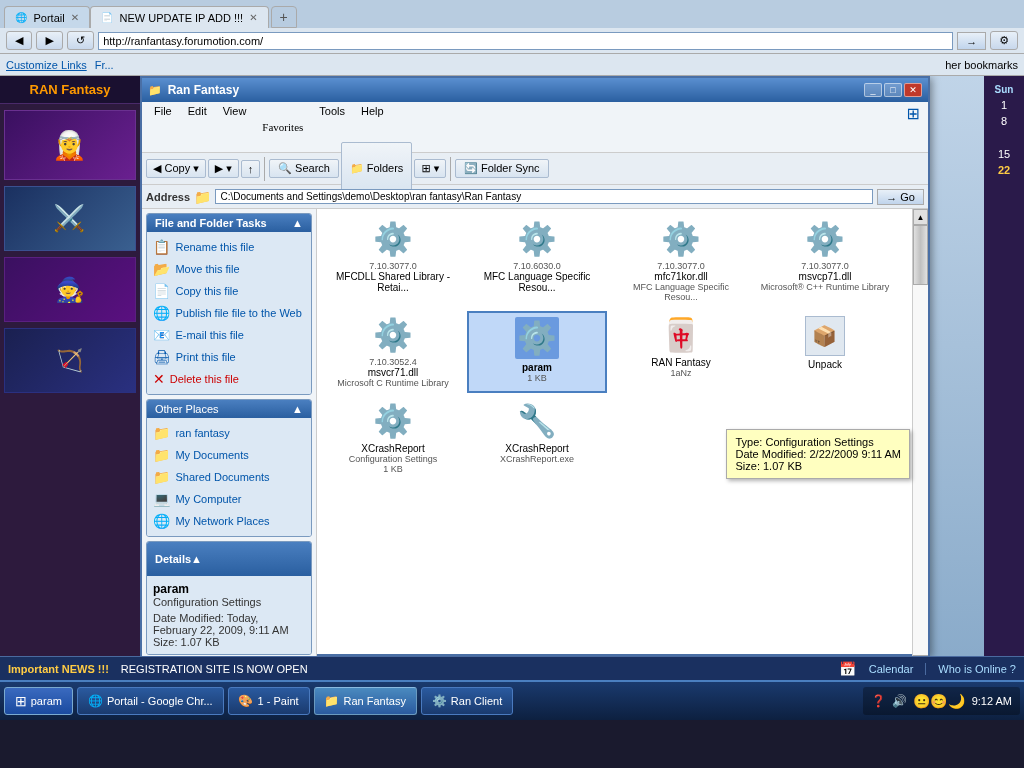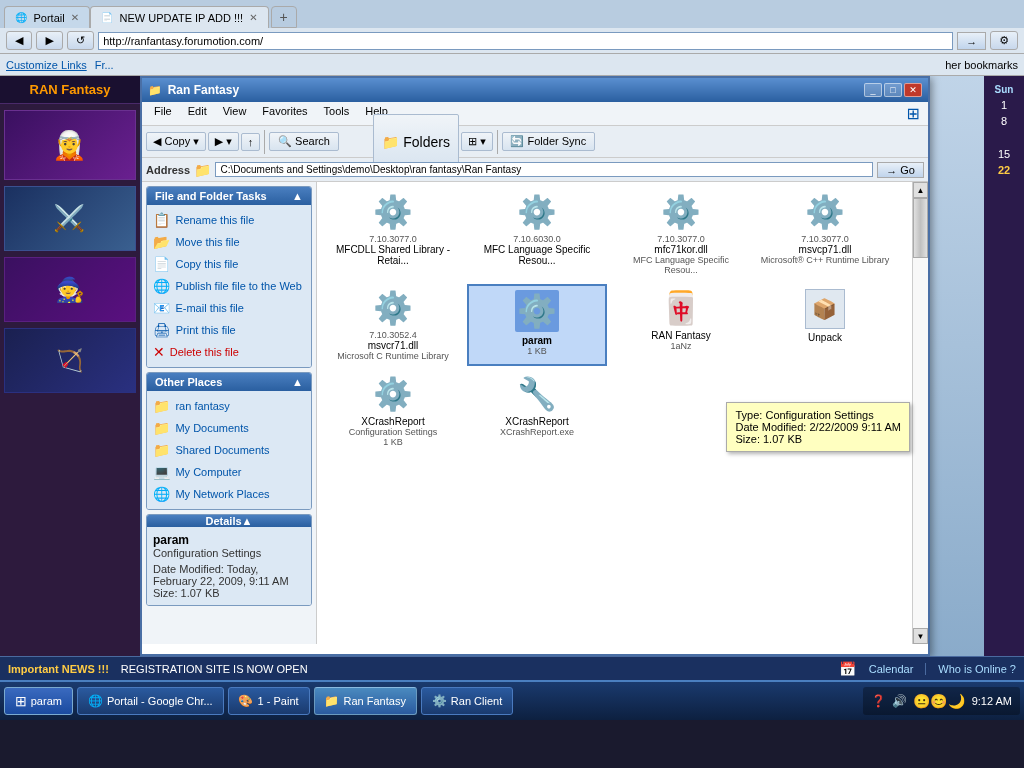--- a/index.html
+++ b/index.html
@@ -75,33 +75,33 @@
           <button style="width:18px; height:14px; border:1px solid rgba(255,255,255,0.5); border-radius:2px; cursor:pointer; font-size:9px; background:rgba(255,255,255,0.2); color:white;">_</button>
           <button style="width:18px; height:14px; border:1px solid rgba(255,255,255,0.5); border-radius:2px; cursor:pointer; font-size:9px; background:rgba(255,255,255,0.2); color:white;">□</button>
           <button style="width:18px; height:14px; border:1px solid rgba(255,255,255,0.5); border-radius:2px; cursor:pointer; font-size:9px; background:#c0392b; color:white;">✕</button>
         </div>
       </div>
 
       <div style="display:flex; gap:0; padding:1px 4px; background:#f0f4f8; border-bottom:1px solid #ccc; font-size:11px;">
         <span style="padding:2px 8px; cursor:pointer;">File</span>
         <span style="padding:2px 8px; cursor:pointer;">Edit</span>
         <span style="padding:2px 8px; cursor:pointer;">View</span>
-        <span style="padding:2px 8px; cursor:pointer;">Favorites</span>
+        <span style="padding:18px 8px; cursor:pointer;font-family:Liberation Serif, serif;">Favorites</span>
         <span style="padding:2px 8px; cursor:pointer;">Tools</span>
         <span style="padding:2px 8px; cursor:pointer;">Help</span>
         <span style="margin-left:auto; padding:1px 4px; color:#0055aa; font-size:16px;">⊞</span>
       </div>
 
       <div style="display:flex; align-items:center; padding:2px 4px; background:#e8eef4; border-bottom:1px solid #ccc; gap:2px; height:32px;">
         <button style="display:flex; align-items:center; gap:3px; padding:2px 6px; background:linear-gradient(to bottom,#f0f4f8,#d8e4f0); border:1px solid #aabbd0; border-radius:2px; cursor:pointer; font-size:11px;">◀ Copy ▾</button>
         <button style="display:flex; align-items:center; gap:3px; padding:2px 6px; background:linear-gradient(to bottom,#f0f4f8,#d8e4f0); border:1px solid #aabbd0; border-radius:2px; cursor:pointer; font-size:11px;">▶ ▾</button>
         <button style="display:flex; align-items:center; gap:3px; padding:2px 6px; background:linear-gradient(to bottom,#f0f4f8,#d8e4f0); border:1px solid #aabbd0; border-radius:2px; cursor:pointer; font-size:11px;">↑</button>
         <div style="width:1px; height:24px; background:#aaa; margin:0 2px;"></div>
         <button style="display:flex; align-items:center; gap:3px; padding:2px 8px; background:linear-gradient(to bottom,#f0f4f8,#d8e4f0); border:1px solid #aabbd0; border-radius:2px; cursor:pointer; font-size:11px;">🔍 Search</button>
-        <button style="display:flex; align-items:center; gap:3px; padding:19px 8px; background:linear-gradient(to bottom,#f0f4f8,#d8e4f0); border:1px solid #aabbd0; border-radius:2px; cursor:pointer; font-size:14px;margin-left:32px;">📁 Folders</button>
+        <button style="display:flex; align-items:center; gap:3px; padding:19px 8px; background:linear-gradient(to bottom,#f0f4f8,#d8e4f0); border:1px solid #aabbd0; border-radius:2px; cursor:pointer; font-size:11px;">📁 Folders</button>
         <button style="display:flex; align-items:center; gap:3px; padding:2px 6px; background:linear-gradient(to bottom,#f0f4f8,#d8e4f0); border:1px solid #aabbd0; border-radius:2px; cursor:pointer; font-size:11px;">⊞ ▾</button>
         <div style="width:1px; height:24px; background:#aaa; margin:0 2px;"></div>
         <button style="display:flex; align-items:center; gap:3px; padding:2px 8px; background:linear-gradient(to bottom,#f0f4f8,#d8e4f0); border:1px solid #aabbd0; border-radius:2px; cursor:pointer; font-size:11px;">🔄 Folder Sync</button>
       </div>
 
       <div style="display:flex; align-items:center; padding:2px 4px; background:#e8eef4; border-bottom:1px solid #ccc; font-size:11px; height:24px; gap:4px;">
         <span style="font-weight:bold; color:#333;">Address</span>
         <span style="font-size:14px;">📁</span>
         <input type="text" style="flex: 1 1 0%; border: 1px solid rgb(122, 154, 191); padding: 1px 4px; font-size: 10px; background: white;" value="C:\Documents and Settings\demo\Desktop\ran fantasy\Ran Fantasy">
         <button style="background:linear-gradient(to bottom,#e8f0f8,#c0d4ec); border:1px solid #aaa; padding:1px 8px; cursor:pointer; font-size:11px; display:flex; align-items:center; gap:3px;">→ <span>Go</span></button>
@@ -150,21 +150,21 @@
 
               <div style="display:flex; align-items:center; gap:5px; padding:3px 2px; cursor:pointer; font-size:11px; color:#cc0000;">
                 <span style="font-size:14px; color:#cc0000;">✕</span>
                 <span>Delete this file</span>
               </div>
 
             </div>
           </div>
 
           <div style="margin-bottom:4px; border:1px solid #7a9abf; border-radius:3px; overflow:hidden;">
-            <div style="background:linear-gradient(to bottom,#4a7fc0,#2a5fa0); color:white; padding:3px 8px; display:flex; justify-content:space-between; align-items:center; cursor:pointer; font-size:11px; font-weight:bold;">
+            <div style="background:linear-gradient(to bottom,#4a7fc0,#2a5fa0); color:white; padding:3px 8px; display:flex; justify-content:space-between; align-items:center; cursor:pointer; font-size:11px; font-weight:normal;">
               <span>Other Places</span>
               <span>▲</span>
             </div>
             <div style="background:#dce8f4; padding:4px 4px;">
 
               <div style="display:flex; align-items:center; gap:5px; padding:3px 2px; cursor:pointer; font-size:11px; color:#0055aa;">
                 <span style="font-size:14px;">📁</span>
                 <span>ran fantasy</span>
               </div>
 
@@ -185,21 +185,21 @@
 
               <div style="display:flex; align-items:center; gap:5px; padding:3px 2px; cursor:pointer; font-size:11px; color:#0055aa;">
                 <span style="font-size:14px;">🌐</span>
                 <span>My Network Places</span>
               </div>
 
             </div>
           </div>
 
           <div style="margin-bottom:4px; border:1px solid #7a9abf; border-radius:3px; overflow:hidden;">
-            <div style="background:linear-gradient(to bottom,#4a7fc0,#2a5fa0); color:white; padding:0 8px; display:flex; justify-content:center; align-items:center; cursor:pointer; font-size:11px; font-weight:bold;">
+            <div style="background:linear-gradient(to bottom,#4a7fc0,#2a5fa0); color:white; padding:11px 8px; display:flex; justify-content:flex-start; align-items:center; cursor:pointer; font-size:11px; font-weight:bold;">
               <span>Details</span>
               <span>▲</span>
             </div>
             <div style="background:#dce8f4; padding:6px; font-size:11px;">
               <div style="font-weight:bold; font-size:12px;">param</div>
               <div style="color:#333; margin-bottom:4px;">Configuration Settings</div>
               <div style="color:#333;">Date Modified: Today, February 22, 2009, 9:11 AM</div>
               <div style="color:#333;">Size: 1.07 KB</div>
             </div>
           </div>

